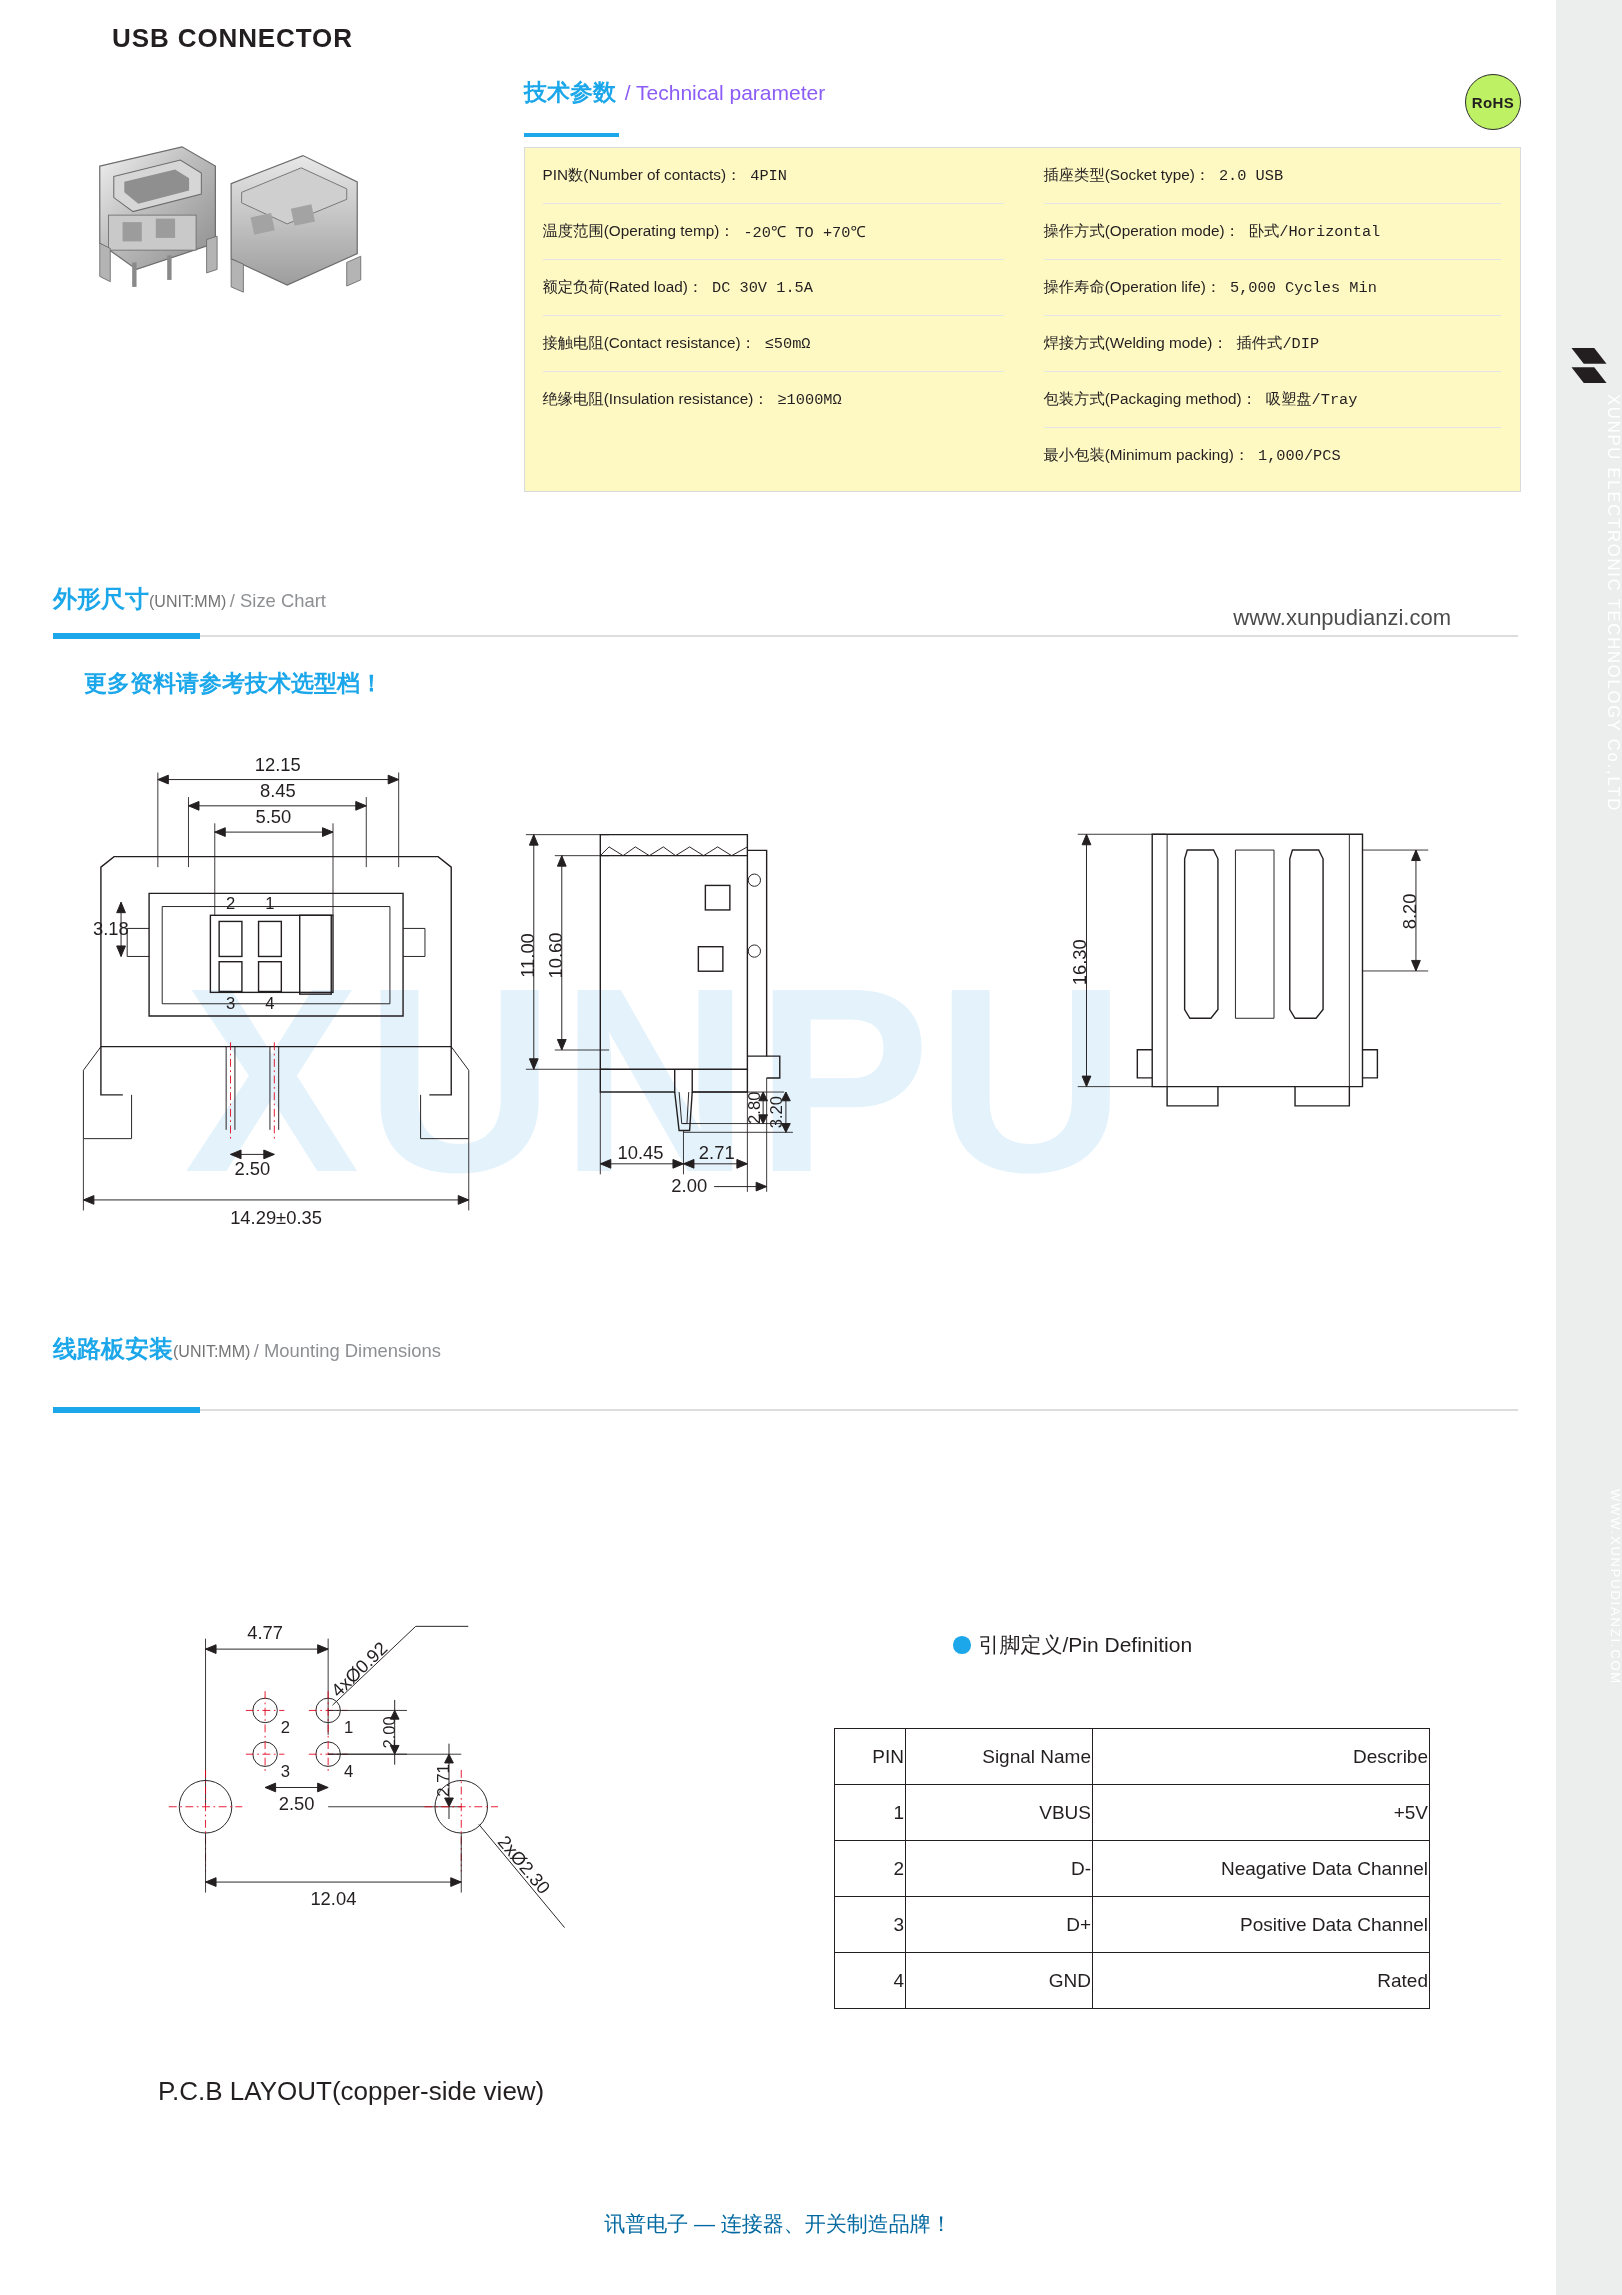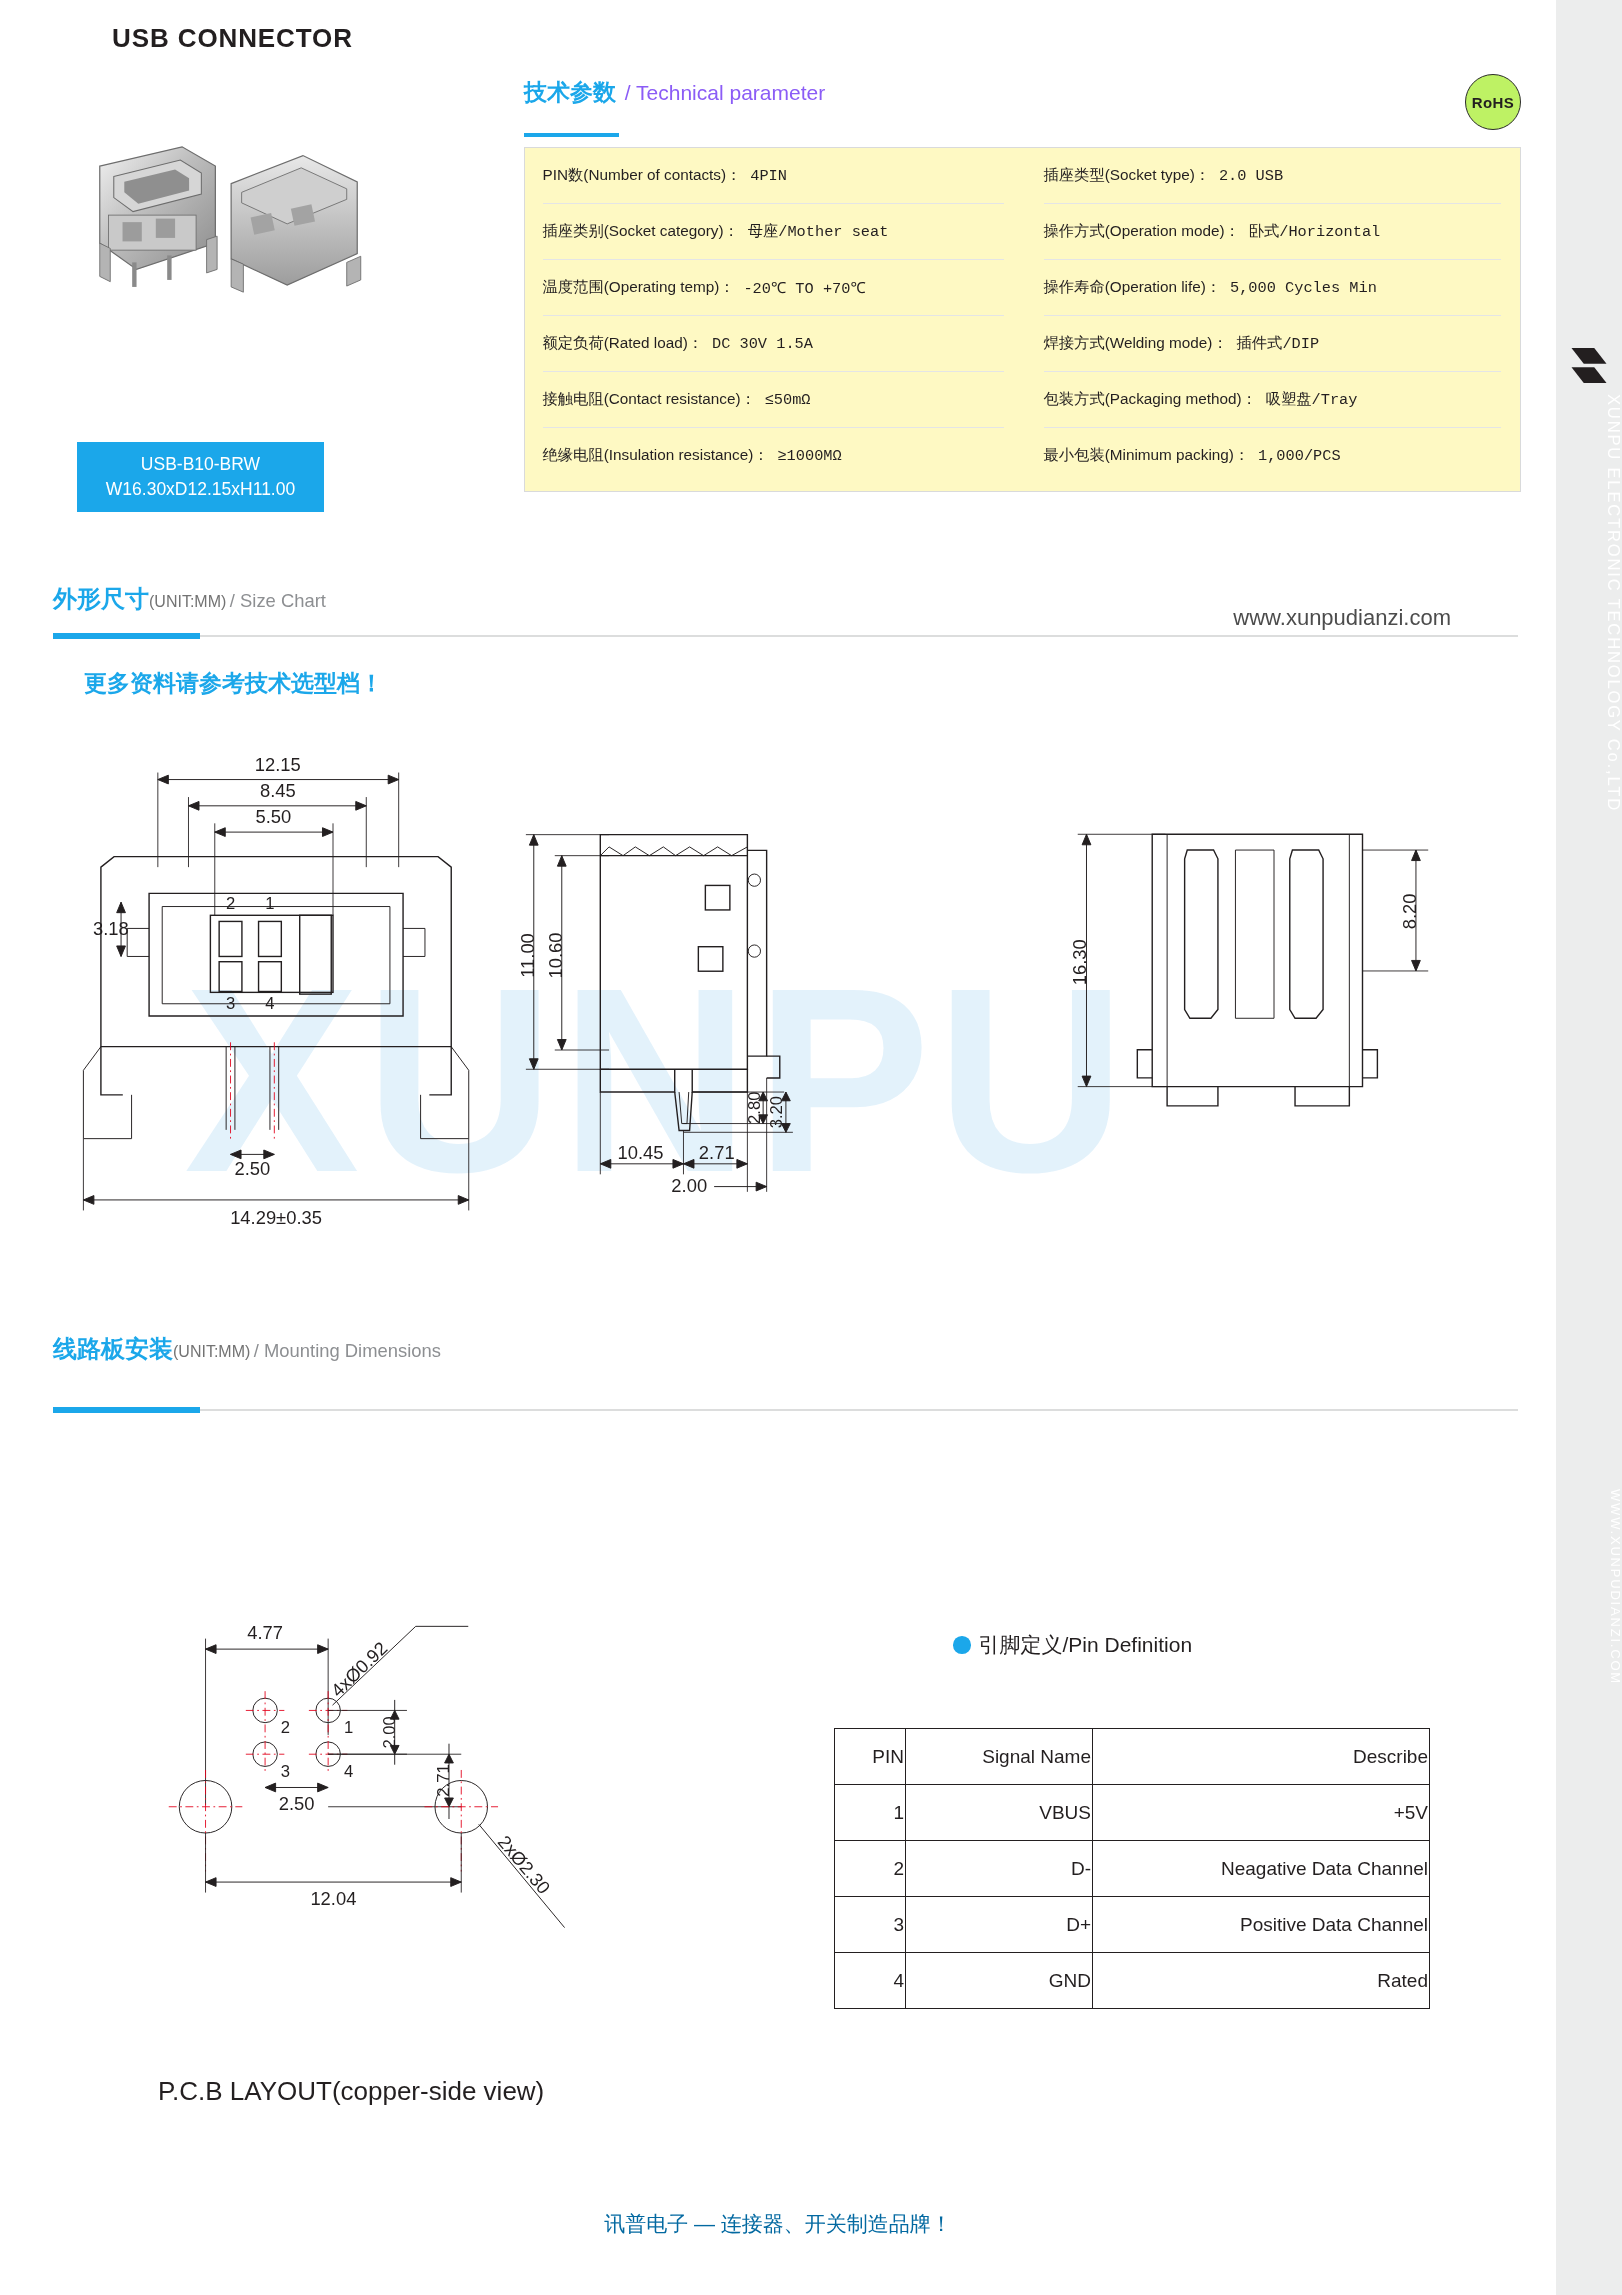--- a/index.html
+++ b/index.html
@@ -168,43 +168,35 @@
         <path d="M168 60 L250 28 L312 58 L312 140 L232 176 L168 146 Z" fill="url(#mg2)" stroke="#6d6d6d" stroke-width="1.4"></path>
         <path d="M180 70 L248 42 L300 66 L300 78 L232 106 L180 82 Z" fill="#cfcfcf" stroke="#6d6d6d" stroke-width="1"></path>
         <rect x="192" y="96" width="24" height="20" fill="#a3a3a3" transform="rotate(-12 204 106)"></rect>
         <rect x="238" y="86" width="24" height="20" fill="#a3a3a3" transform="rotate(-12 250 96)"></rect>
         <path d="M168 146 L168 178 L182 184 L182 152 Z" fill="#b4b4b4" stroke="#6d6d6d" stroke-width="1"></path>
         <path d="M300 150 L316 143 L316 170 L300 177 Z" fill="#b4b4b4" stroke="#6d6d6d" stroke-width="1"></path>
       </g>
     </svg>
   </div>
 
-  <div class="prod-badge">
-    <span>USB-B10-BRW</span>
-    <span>W16.30xD12.15xH11.00</span>
-  </div>
 
   <div class="tech-head">
     <span class="cn">技术参数</span>
     <span class="en">/ Technical parameter</span>
   </div>
   <div class="tech-underline"></div>
   <div class="rohs">
     <span>RoHS</span>
   </div>
 
   <div class="tech-box">
     <div class="tech-col left">
       <div class="tech-row">
         <span class="lbl">PIN数(Number of contacts)：</span>
         <span class="val">4PIN</span>
-      </div>
-      <div class="tech-row">
-        <span class="lbl">插座类别(Socket category)：</span>
-        <span class="val">母座/Mother seat</span>
       </div>
       <div class="tech-row">
         <span class="lbl">温度范围(Operating temp)：</span>
         <span class="val">-20℃ TO +70℃</span>
       </div>
       <div class="tech-row">
         <span class="lbl">额定负荷(Rated load)：</span>
         <span class="val">DC 30V 1.5A</span>
       </div>
       <div class="tech-row">

